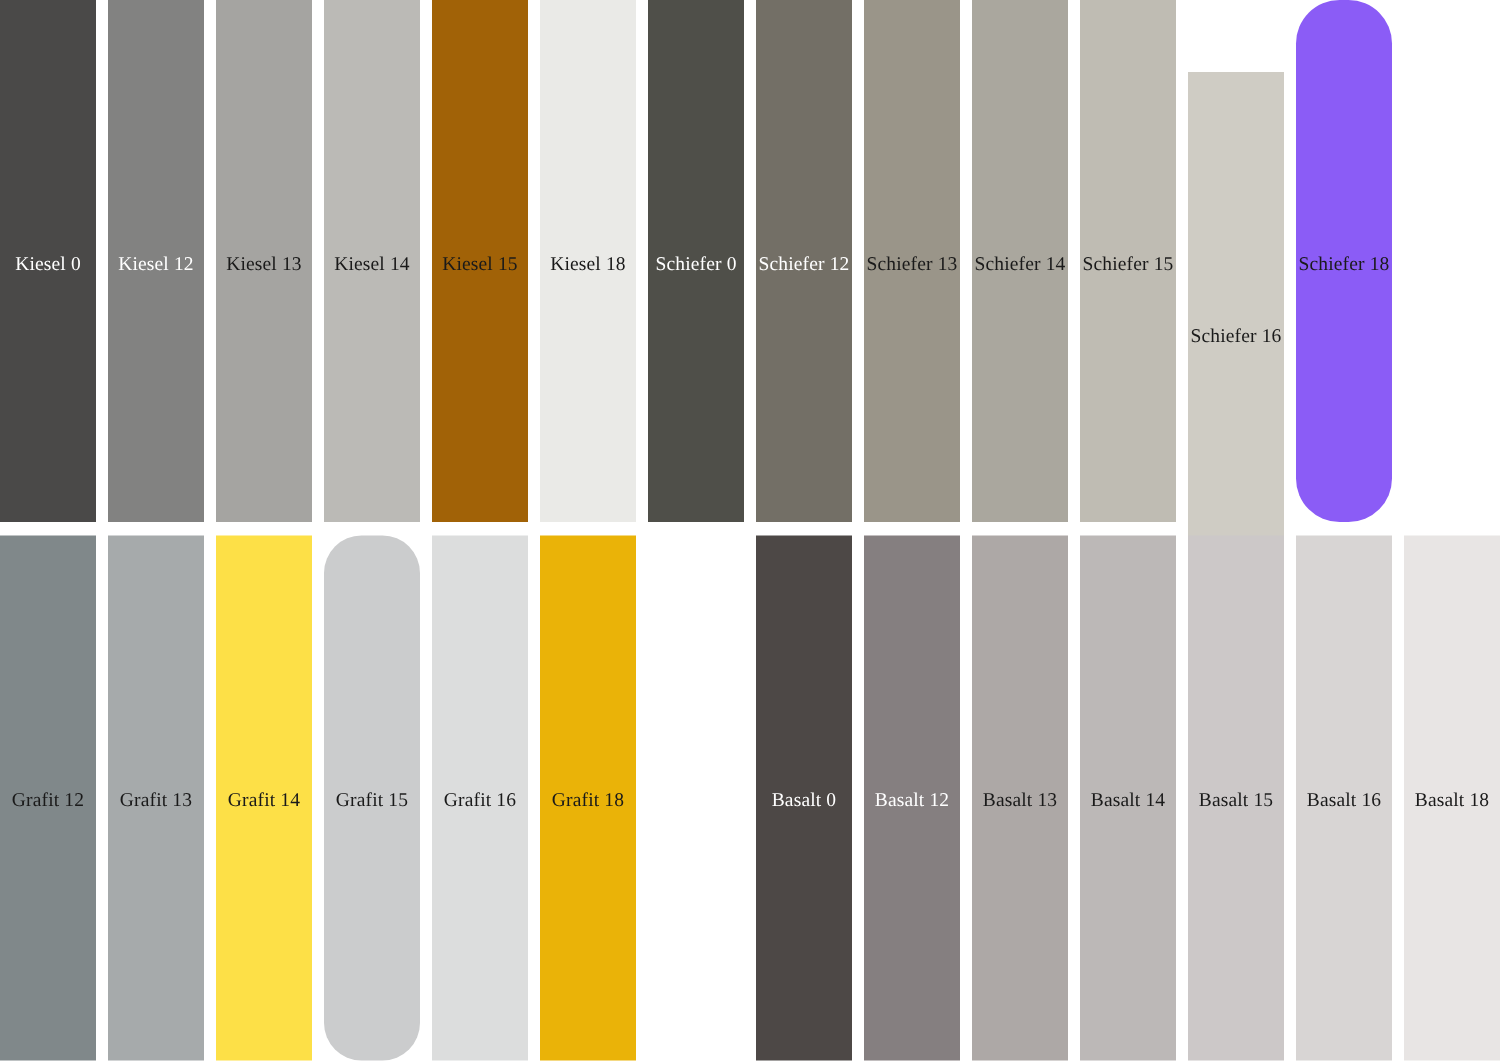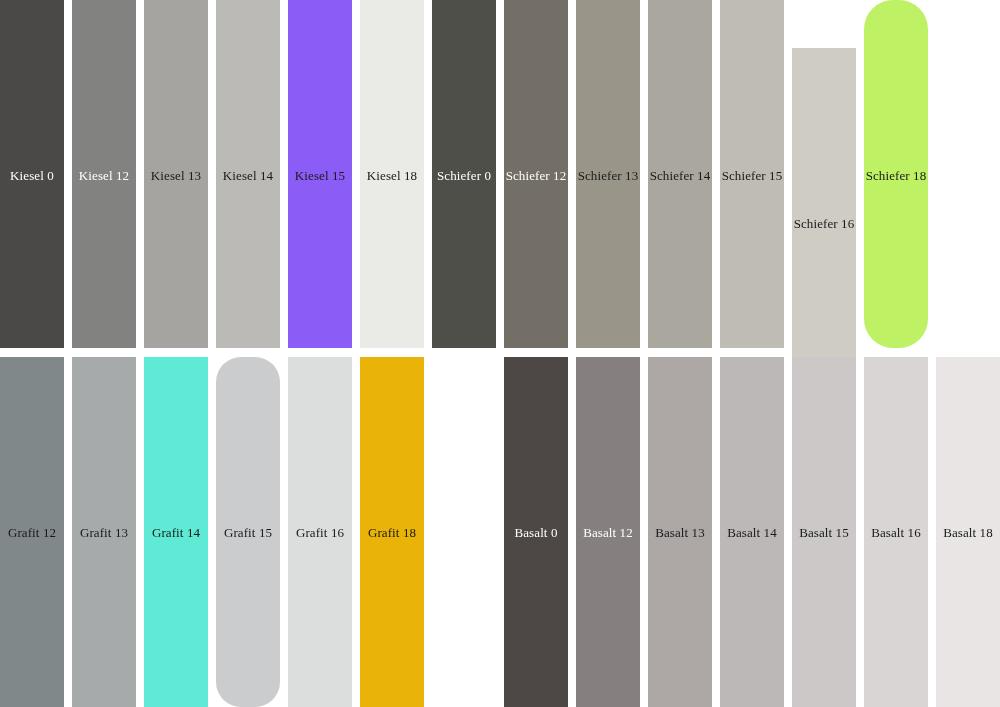--- a/index.html
+++ b/index.html
@@ -74,21 +74,21 @@
       </div>
       <div class="swatch" style="background: rgb(130, 130, 129);">
         <span class="swatch-label label-light">Kiesel 12</span>
       </div>
       <div class="swatch" style="background: rgb(165, 164, 161);">
         <span class="swatch-label label-dark">Kiesel 13</span>
       </div>
       <div class="swatch" style="background: rgb(187, 186, 182);">
         <span class="swatch-label label-dark">Kiesel 14</span>
       </div>
-      <div class="swatch" style="background: #8b5cf6;">
+      <div class="swatch" style="background: #a16207;">
         <span class="swatch-label label-dark">Kiesel 15</span>
       </div>
       <div class="swatch" style="background: rgb(234, 234, 231);">
         <span class="swatch-label label-dark">Kiesel 18</span>
       </div>
       <div class="swatch" style="background: rgb(79, 79, 73);">
         <span class="swatch-label label-light">Schiefer 0</span>
       </div>
       <div class="swatch" style="background: rgb(115, 111, 102);">
         <span class="swatch-label label-light">Schiefer 12</span>
@@ -98,32 +98,32 @@
       </div>
       <div class="swatch" style="background: rgb(170, 167, 158);">
         <span class="swatch-label label-dark">Schiefer 14</span>
       </div>
       <div class="swatch" style="background: rgb(191, 188, 179);">
         <span class="swatch-label label-dark">Schiefer 15</span>
       </div>
       <div class="swatch" style="background: rgb(207, 204, 196); margin-top: 48px;">
         <span class="swatch-label label-dark">Schiefer 16</span>
       </div>
-      <div class="swatch" style="background: #bef264; border-radius: 29px;">
+      <div class="swatch" style="background: #8b5cf6; border-radius: 29px;">
         <span class="swatch-label label-dark">Schiefer 18</span>
       </div>
     </div>
   <div class="swatch-row" id="row-bottom">
       <div class="swatch" style="background: rgb(128, 136, 138);">
         <span class="swatch-label label-dark">Grafit 12</span>
       </div>
       <div class="swatch" style="background: rgb(166, 170, 171);">
         <span class="swatch-label label-dark">Grafit 13</span>
       </div>
-      <div class="swatch" style="background: #5eead4; padding-left: 28px;">
+      <div class="swatch" style="background: #fde047; padding-left: 28px;">
         <span class="swatch-label label-dark">Grafit 14</span>
       </div>
       <div class="swatch" style="background: rgb(203, 204, 205); border-radius: 25px;">
         <span class="swatch-label label-dark">Grafit 15</span>
       </div>
       <div class="swatch" style="background: rgb(220, 221, 221);">
         <span class="swatch-label label-dark">Grafit 16</span>
       </div>
       <div class="swatch" style="background: #eab308; text-decoration: underline;">
         <span class="swatch-label label-dark">Grafit 18</span>

